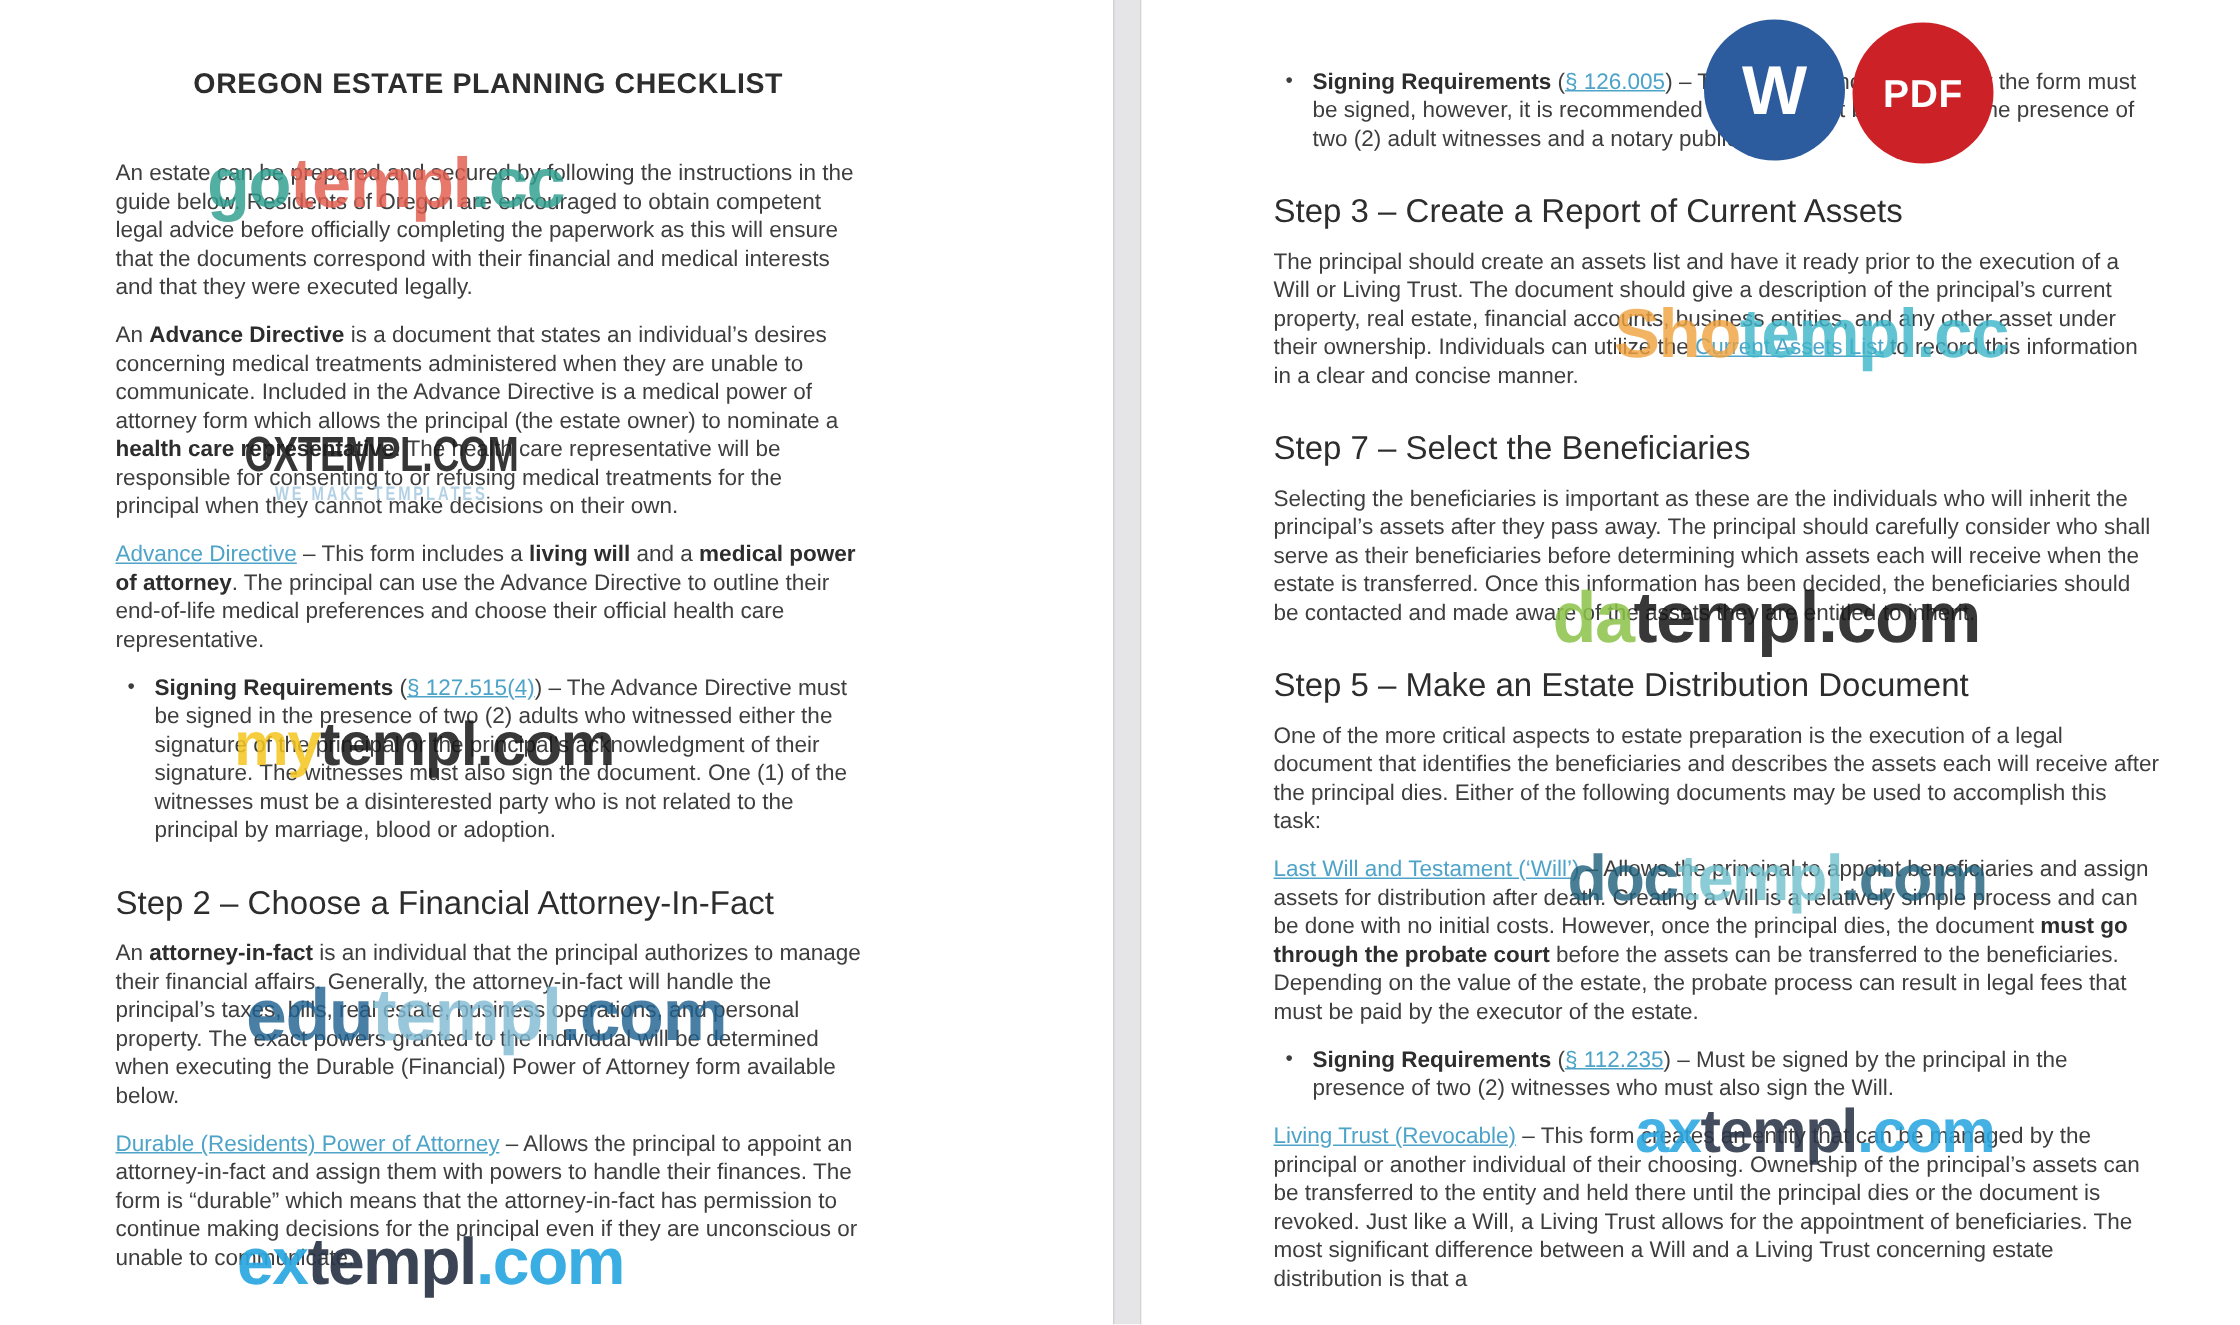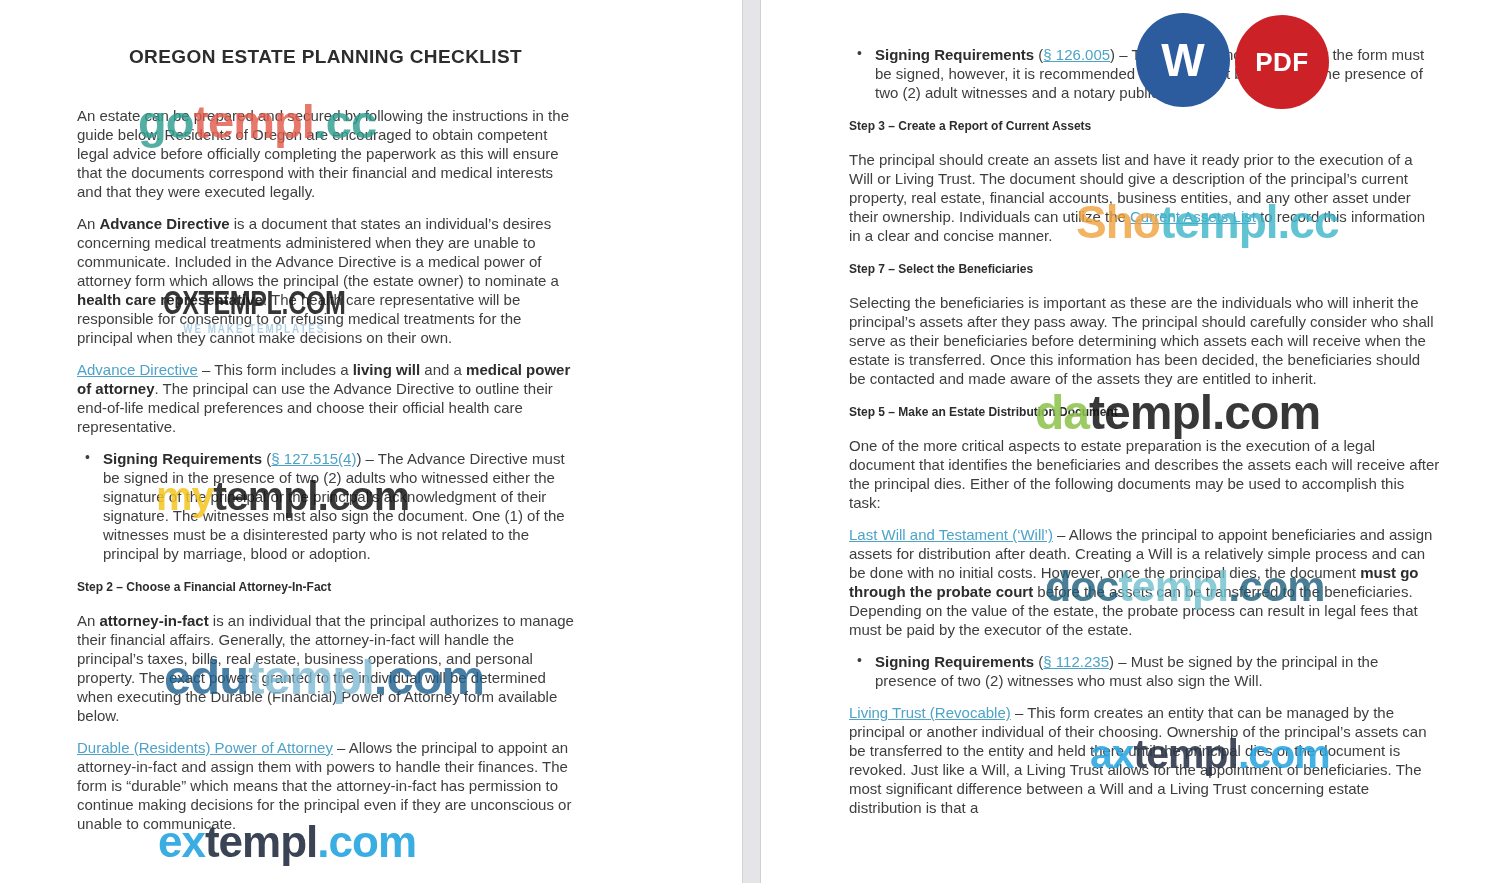--- a/index.html
+++ b/index.html
@@ -16,22 +16,22 @@
     position:absolute; left:742px; top:0; width:19px; height:883px;
     background:var(--gutter,#e5e5e7);
     border-left:1px solid #d2d2d5; border-right:1px solid #d2d2d5;
   }
   h1 {
     font-size:19px; font-weight:bold; text-align:center;
     color:var(--heading-text,#2d2d2d); letter-spacing:.4px; margin:0 0 37px;
     line-height:24px;
   }
   h2 {
-    font-size:12px; font-weight:bold; color:var(--heading-text,#2d2d2d);
-    margin:13px 0 13px; line-height:22px;
+    font-size:22px; font-weight:normal; color:var(--heading-text,#2d2d2d);
+    margin:28px 0 13px; line-height:22px;
   }
   p { font-size:15px; line-height:19px; margin:0 0 13px; }
   .b { font-weight:bold; color:var(--heading-text,#2d2d2d); }
   a { color:var(--link-color,#4ea3c8); text-decoration:underline; cursor:pointer; }
   .bullet { padding-left:26px; position:relative; }
   .bullet-dot { position:absolute; left:8px; top:-1px; font-size:14px; }
 
   
   .wm {
     position:absolute; font-weight:bold; white-space:nowrap;

